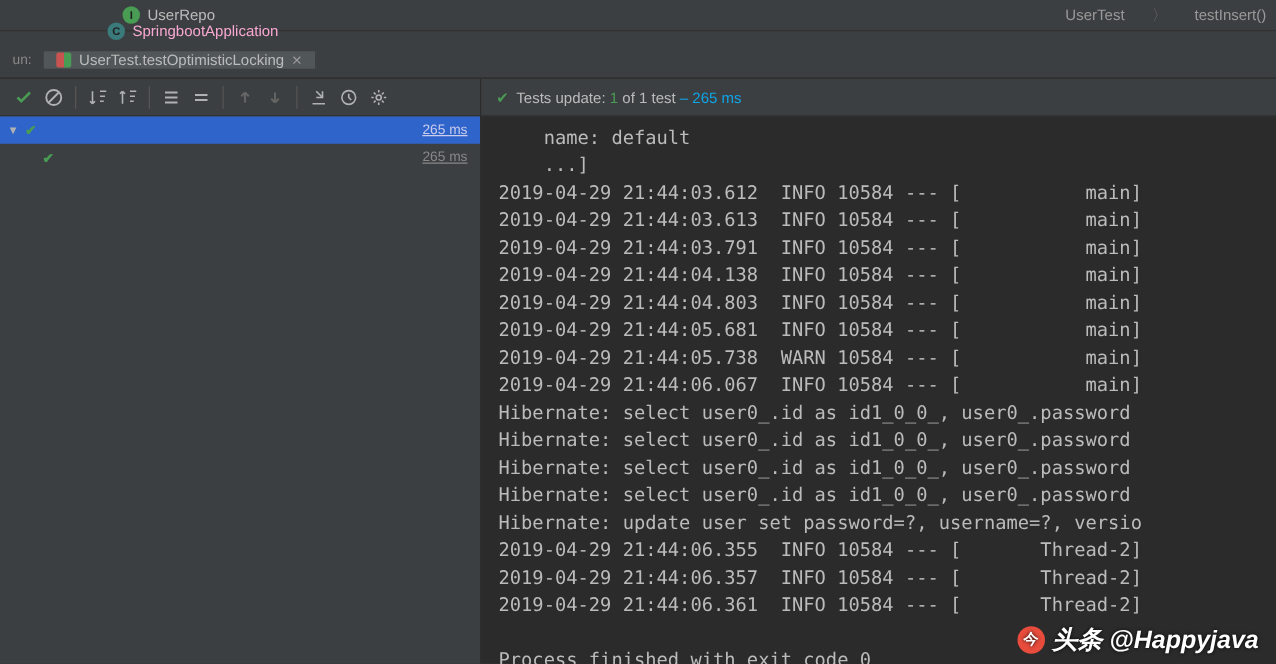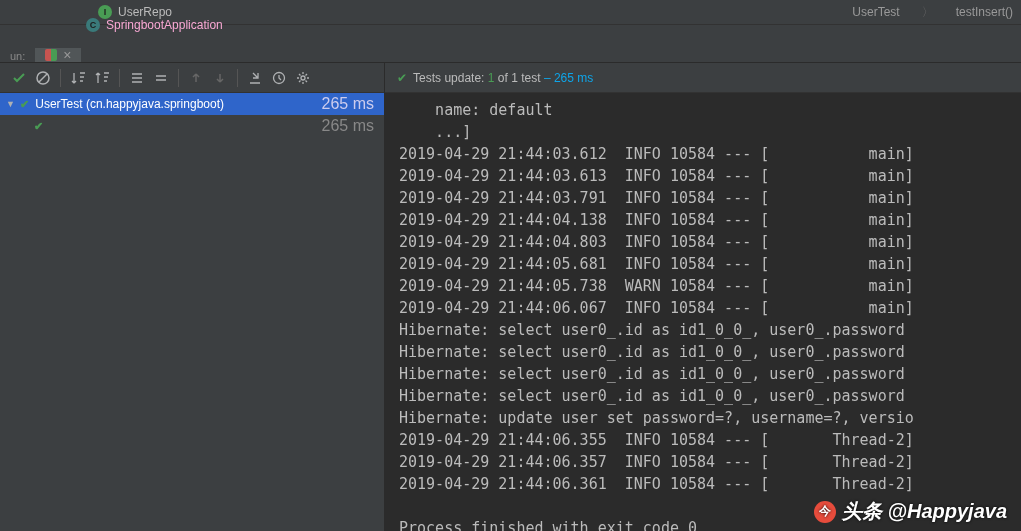--- a/index.html
+++ b/index.html
@@ -7,42 +7,42 @@
     
     .top-bar { height: 25px; background: #3c3f41; display: flex; align-items: center; padding: 0 8px; border-bottom: 1px solid #323232; }
     .top-left { display: flex; align-items: center; gap: 6px; padding-left: 90px; }
     .top-left-second { display: flex; align-items: center; gap: 6px; padding-left: 86px; position: absolute; top: 18px; }
     .icon-c { width: 14px; height: 14px; border-radius: 50%; display: inline-flex; align-items: center; justify-content: center; font-size: 9px; font-weight: bold; }
     .icon-green { background: #499c54; color: #1e1e1e; }
     .icon-teal { background: #3a7a7a; color: #1e1e1e; }
     .top-right { margin-left: auto; display: flex; align-items: center; gap: 18px; color: #999; }
     .breadcrumb-sep { color: #666; margin: 0 4px; }
     
-    .tab-bar { height: 30px; background: #3c3f41; display: flex; align-items: flex-end; border-bottom: 1px solid #2b2b2b; position: relative; top: 8px; }
+    .tab-bar { height: 30px; background: #3c3f41; display: flex; align-items: center; border-bottom: 1px solid #2b2b2b; position: relative; top: 8px; }
     .tab-left-label { display: flex; align-items: center; padding: 0 10px; color: #888; font-size: 11px; }
     .tab { display: flex; align-items: center; padding: 0 10px; background: #515658; gap: 6px; border-right: 1px solid #3c3f41; }
     .tab-icon { width: 12px; height: 12px; display: inline-block; }
     .tab-icon.red-green { background: linear-gradient(90deg, #c75450 50%, #499c54 50%); border-radius: 2px; }
     .close-x { color: #999; font-size: 14px; line-height: 1; }
     
     .main-area { display: flex; height: calc(100% - 63px); margin-top: 8px; }
     
     .left-panel { width: 385px; background: #3c3f41; border-right: 1px solid #2b2b2b; display: flex; flex-direction: column; }
     .toolbar { height: 30px; display: flex; align-items: center; padding: 0 8px; gap: 2px; border-bottom: 1px solid #323232; }
     .tb-btn { width: 22px; height: 22px; display: flex; align-items: center; justify-content: center; color: #afb1b3; cursor: default; }
     .tb-btn svg { width: 16px; height: 16px; }
     .tb-sep { width: 1px; height: 18px; background: #555; margin: 0 4px; }
     
     .test-tree { flex: 1; overflow: auto; }
     .tree-row { display: flex; align-items: center; height: 22px; padding: 0 6px; gap: 2px; }
     .tree-row.selected { background: #2f65ca; color: #ffffff; }
     .tree-arrow { width: 12px; color: #afb1b3; font-size: 9px; }
     .tree-check { color: #499c54; font-size: 11px; font-weight: bold; margin-right: 4px; }
     .tree-label { flex: 1; overflow: hidden; text-overflow: ellipsis; white-space: nowrap; }
-    .tree-time { color: #888; font-size: 16px; margin-left: auto; padding-right: 4px; }
+    .tree-time { color: #888; font-size: 11px; margin-left: auto; padding-right: 4px; text-decoration: underline; }
     .tree-row.selected .tree-time { color: #cce; }
     .tree-row.child { padding-left: 34px; }
     
     .console-panel { flex: 1; background: #2b2b2b; display: flex; flex-direction: column; }
     .status-bar { height: 30px; display: flex; align-items: center; padding: 0 12px; color: #499c54; border-bottom: 1px solid #323232; background: #3c3f41; }
     .status-check { color: #499c54; margin-right: 6px; }
     .status-text { color: #bbbbbb; }
     .status-grey { color: #0ea5e9; }
     .console-output { flex: 1; overflow: auto; padding: 6px 0 18px 14px; font-family: "Consolas", "Menlo", monospace; font-size: 15px; line-height: 22px; color: #bbbbbb; white-space: pre; }
     
@@ -66,20 +66,21 @@
 
 <div class="top-left-second">
   <span class="icon-c icon-teal">C</span>
   <span style="color:#f9a8d4">SpringbootApplication</span>
 </div>
 
 <div class="tab-bar">
   <div class="tab-left-label">un:</div>
   <div class="tab">
     <span class="tab-icon red-green"></span>
+    <span>UserTest.testOptimisticLocking</span>
     <span class="close-x">×</span>
   </div>
 </div>
 
 <div class="main-area">
   <div class="left-panel">
     <div class="toolbar">
       <span class="tb-btn">
           <svg viewBox="0 0 16 16">
             <path d="M3 8l3 3 7-7" stroke="#499c54" stroke-width="2" fill="none"></path>
@@ -140,21 +141,20 @@
           <svg viewBox="0 0 16 16">
             <circle cx="8" cy="8" r="2" stroke="#afb1b3" stroke-width="1.3" fill="none"></circle>
             <path d="M8 2v2M8 12v2M2 8h2M12 8h2M4 4l1.5 1.5M10.5 10.5L12 12M4 12l1.5-1.5M10.5 5.5L12 4" stroke="#afb1b3" stroke-width="1.3"></path>
           </svg>
         </span>
     </div>
     <div class="test-tree">
       <div class="tree-row selected">
         <span class="tree-arrow">▼</span>
         <span class="tree-check">✔</span>
-        <span class="tree-label">UserTest (cn.happyjava.springboot)</span>
         <span class="tree-time">265 ms</span>
       </div>
       <div class="tree-row child">
         <span class="tree-check">✔</span>
         <span class="tree-time">265 ms</span>
       </div>
     </div>
   </div>
 
   <div class="console-panel">

